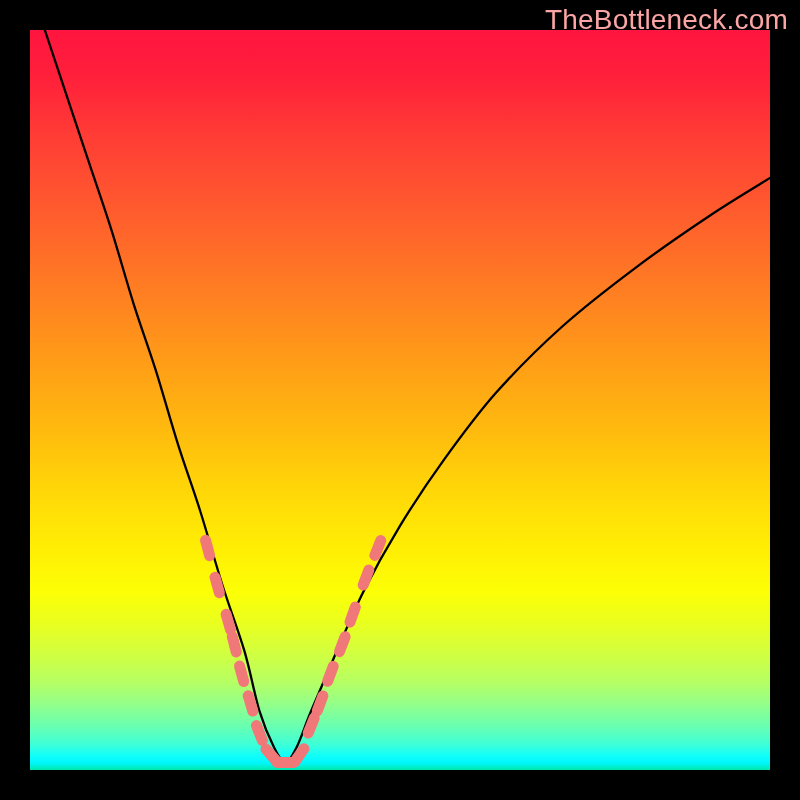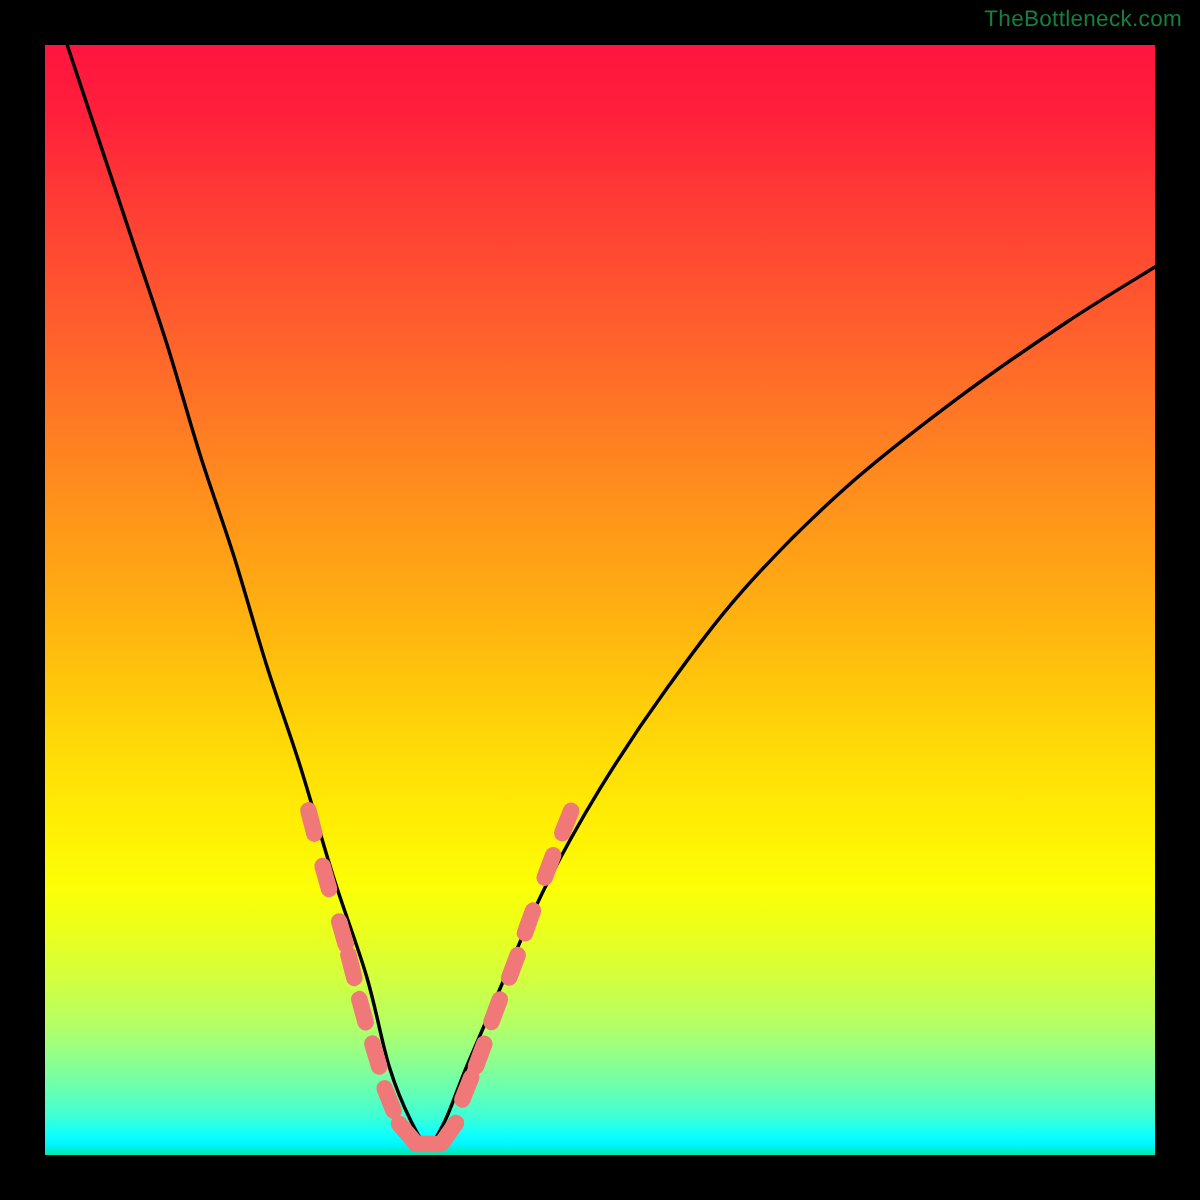--- a/index.html
+++ b/index.html
@@ -8,23 +8,23 @@
     position: relative;
     width: 800px;
     height: 800px;
     background: #000;
   }
   .watermark {
     position: absolute;
     top: 4px;
     right: 12px;
     font-family: Arial, Helvetica, sans-serif;
-    font-size: 15px;
+    font-size: 28px;
     font-weight: 500;
-    color: #15803d;
+    color: #fca5a5;
     letter-spacing: 0.2px;
     z-index: 10;
   }
   .plot {
     position: absolute;
     left: 30px;
     top: 30px;
     width: 740px;
     height: 740px;
   }

